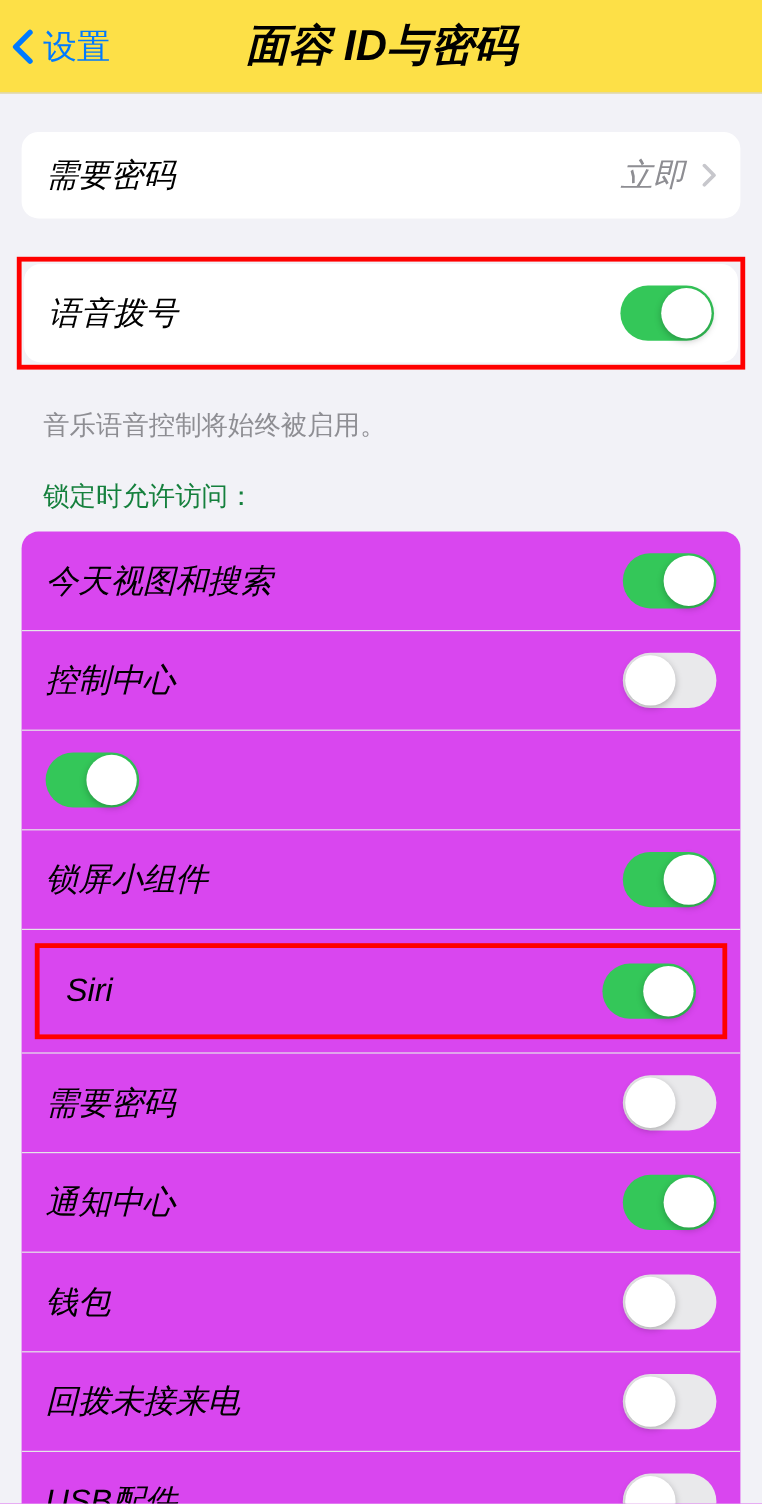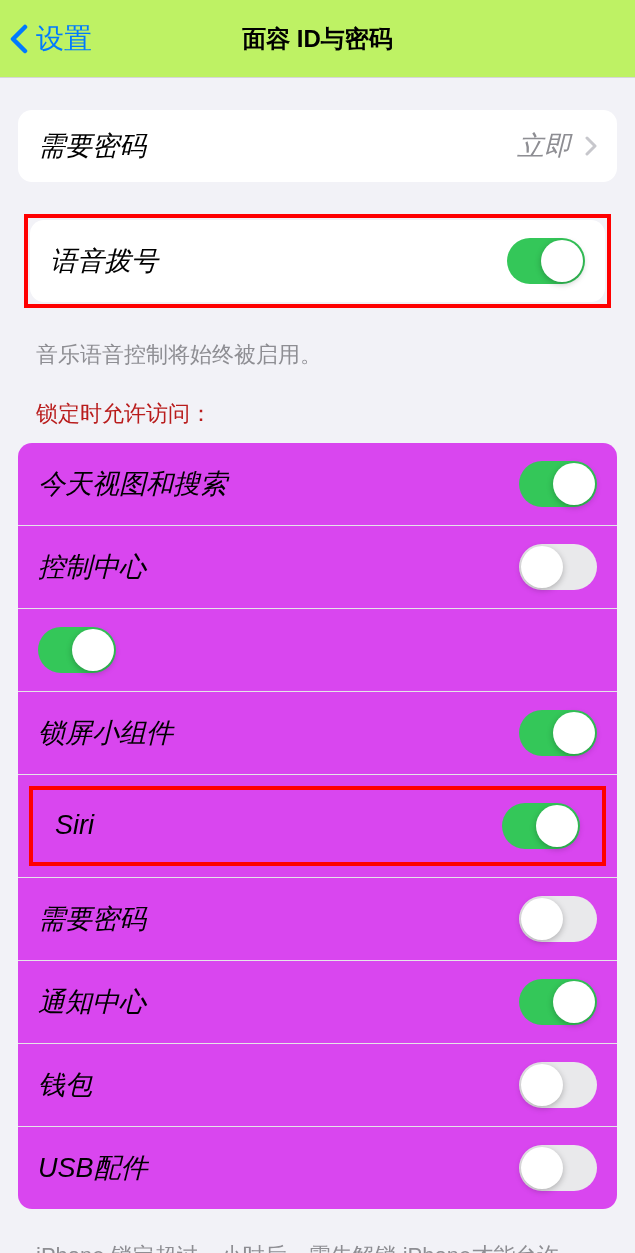--- a/index.html
+++ b/index.html
@@ -9,21 +9,21 @@
       font-family: -apple-system, BlinkMacSystemFont, "Segoe UI", "Helvetica Neue", Arial, sans-serif;
     }
     body {
       width: 635px;
       height: 1253px;
       background: #f2f2f7;
       overflow: hidden;
     }
     .header {
       height: 78px;
-      background: #bef264;
+      background: #fde047;
       display: flex;
       align-items: center;
       position: relative;
       border-bottom: 1px solid #d6d6d8;
     }
     .back-button {
       display: flex;
       align-items: center;
       padding-left: 10px;
       color: #007aff;
@@ -31,23 +31,24 @@
     }
     .back-chevron {
       width: 18px;
       height: 30px;
       margin-right: 8px;
     }
     .header-title {
       position: absolute;
       left: 50%;
       transform: translateX(-50%);
-      font-size: 24px;
+      font-size: 36px;
       font-weight: 600;
       color: #000;
+      font-style: italic;
     }
     .content {
       padding: 0;
     }
     .group {
       margin: 28px 18px 0 18px;
       background: #ffffff;
       border-radius: 14px;
       overflow: hidden;
     }
@@ -83,21 +84,21 @@
     }
     .footer-text {
       font-size: 22px;
       color: #8e8e93;
       padding: 12px 36px 0 36px;
       line-height: 1.4;
       margin-top: 20px;
     }
     .section-header {
       font-size: 22px;
-      color: #b91c1c;
+      color: #15803d;
       padding: 28px 20px 8px 36px;
     }
     .toggle {
       width: 78px;
       height: 46px;
       border-radius: 23px;
       position: relative;
       flex-shrink: 0;
     }
     .toggle-on {
@@ -116,21 +117,21 @@
       box-shadow: 0 2px 6px rgba(0,0,0,0.25);
     }
     .toggle-on .toggle-knob {
       right: 2px;
     }
     .toggle-off .toggle-knob {
       left: 2px;
     }
     .highlight-box {
       border: 4px solid #ff0000;
-      margin: 0 24px;
+      margin: 0 14px;
       padding: 2px;
     }
     .highlight-wrapper {
       margin-top: 32px;
     }
     .highlight-inner {
       background: #ffffff;
       border-radius: 14px;
     }
     .group-toggles {
@@ -233,20 +234,26 @@
           <div class="toggle-knob"></div>
         </div>
     </div>
     <div class="row">
       <div class="row-label">钱包</div>
       <div class="toggle toggle-off">
           <div class="toggle-knob"></div>
         </div>
     </div>
     <div class="row">
+      <div class="row-label">回拨未接来电</div>
+      <div class="toggle toggle-off">
+          <div class="toggle-knob"></div>
+        </div>
+    </div>
+    <div class="row">
       <div class="row-label">USB配件</div>
       <div class="toggle toggle-off">
           <div class="toggle-knob"></div>
         </div>
     </div>
   </div>
 
   <div class="footer-text">iPhone 锁定超过一小时后，需先解锁 iPhone才能允许USB 配件连接。</div>
 
 </div>

